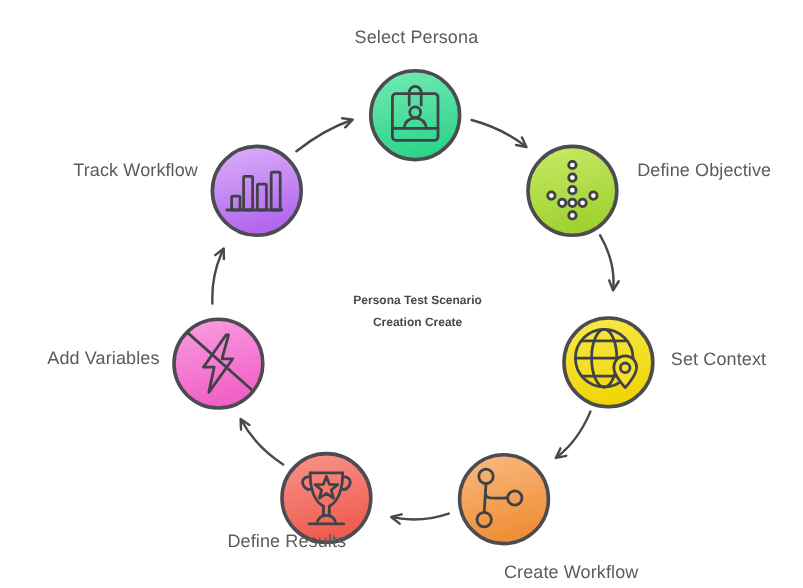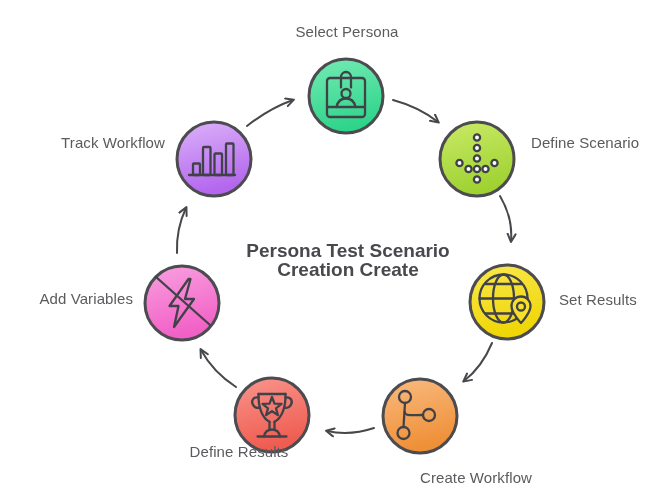--- a/index.html
+++ b/index.html
@@ -17,21 +17,21 @@
   .icon .dot{fill:#ffffff;}
   .icon .pin{fill:var(--pin_fill);}
   .arrow{stroke:var(--arrow);stroke-width:2;fill:none;stroke-linecap:round;}
   #arrowhead path{stroke:var(--arrow);stroke-width:2;fill:none;stroke-linecap:round;stroke-linejoin:round;}
   .label{
     position:absolute;font-size:15px;color:var(--label);
     white-space:nowrap;letter-spacing:0.1px;
   }
   .title{
     position:absolute;left:348px;top:229px;transform:translateX(-50%);
-    font-size:19px;font-weight:bold;color:var(--title);
+    font-size:10px;font-weight:bold;color:var(--title);
     text-align:center;line-height:19px;white-space:nowrap;
   }
 </style>
 </head>
 <body>
 
 <div class="stage">
 
   <svg width="669" height="490" viewBox="0 0 669 490">
     <defs>
@@ -157,22 +157,22 @@
         <line x1="-25" y1="16" x2="21" y2="16"></line>
         <rect x="-21" y="4.5" width="7" height="11.5" rx="1"></rect>
         <rect x="-11" y="-12" width="7.5" height="28" rx="1"></rect>
         <rect x="0.5" y="-5.5" width="7.5" height="21.5" rx="1"></rect>
         <rect x="12" y="-15.5" width="7.5" height="31.5" rx="1"></rect>
       </g>
     </g>
   </svg>
 
   <div class="label" style="left:347px;top:11px;transform:translateX(-50%);">Select Persona</div>
-  <div class="label" style="left:531px;top:122px;">Define Scenario</div>
-  <div class="label" style="left:559px;top:279px;">Set Results</div>
+  <div class="label" style="left:531px;top:122px;">Define Objective</div>
+  <div class="label" style="left:559px;top:279px;">Set Context</div>
   <div class="label" style="left:476px;top:457px;transform:translateX(-50%);">Create Workflow</div>
   <div class="label" style="left:239px;top:431px;transform:translateX(-50%);">Define Results</div>
   <div class="label" style="left:133px;top:278px;transform:translateX(-100%);">Add Variables</div>
   <div class="label" style="left:165px;top:122px;transform:translateX(-100%);">Track Workflow</div>
 
   <div class="title">
     <div>Persona Test Scenario</div>
     <div>Creation Create</div>
   </div>
 

